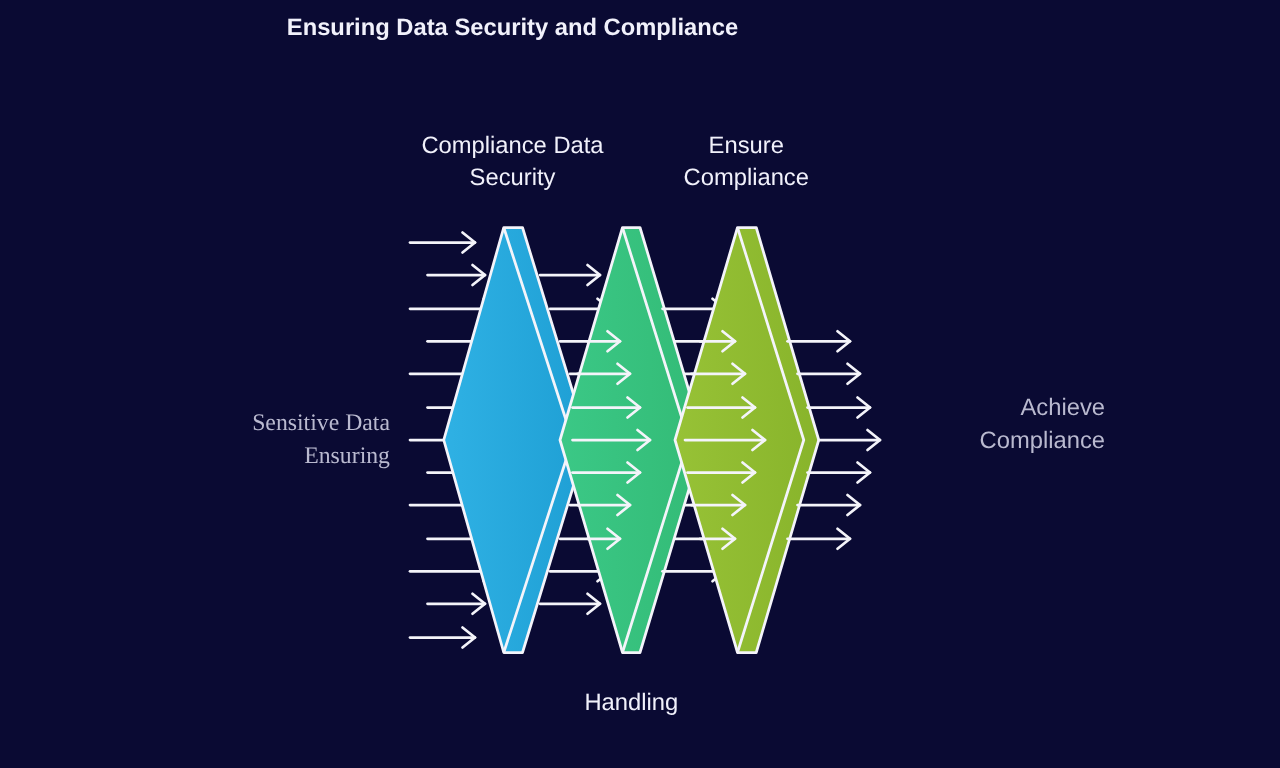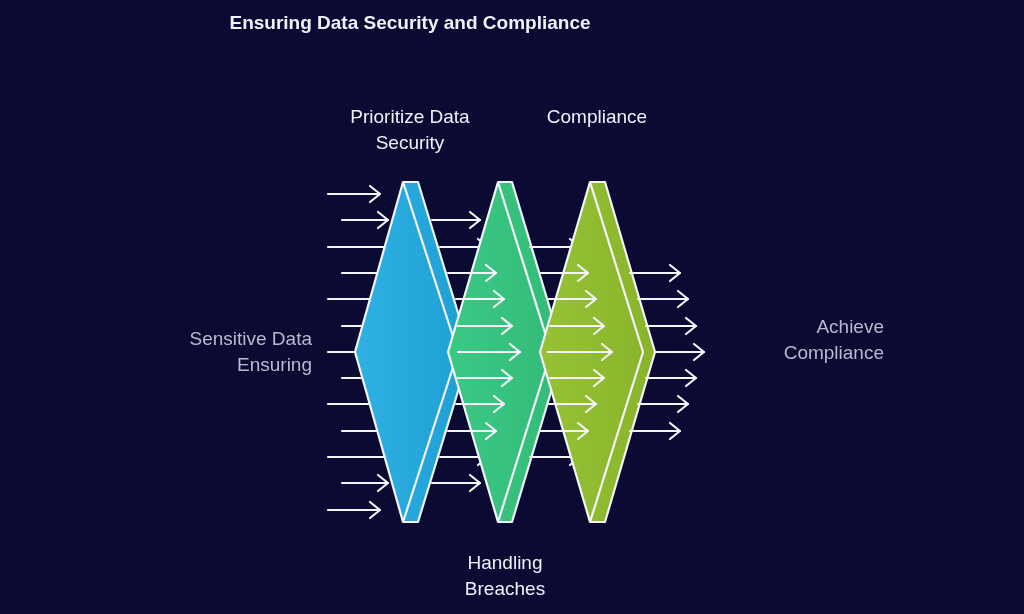--- a/index.html
+++ b/index.html
@@ -19,34 +19,34 @@
   .label.top, .label.bottom { color: #f1f1fb; text-align: center; }
   .label.side { color: #b9b9cf; }
   #diagram { position: absolute; left: 0; top: 0; }
 </style>
 </head>
 <body>
 
 <div class="title">Ensuring Data Security and Compliance</div>
 
 <div class="label top" style="left:320px; top:104px; width:180px;">
-  <div>Prioritize Data</div>
+  <div>Compliance Data</div>
   <div>Security</div>
 </div>
 
 <div class="label top" style="left:512px; top:104px; width:170px;">
+  <div>Ensure</div>
   <div>Compliance</div>
 </div>
 
 <div class="label bottom" style="left:430px; top:550px; width:150px;">
   <div>Handling</div>
-  <div>Breaches</div>
-</div>
-
-<div class="label side" style="left:150px; top:326px; width:162px; text-align:right;">
+</div>
+
+<div class="label side" style="left:150px; top:326px; width:162px; text-align:right;font-family:Liberation Serif, serif;">
   <div>Sensitive Data</div>
   <div>Ensuring</div>
 </div>
 
 <div class="label side" style="left:724px; top:314px; width:160px; text-align:right;">
   <div>Achieve</div>
   <div>Compliance</div>
 </div>
 
 <svg id="diagram" width="1024" height="614" viewBox="0 0 1024 614">

